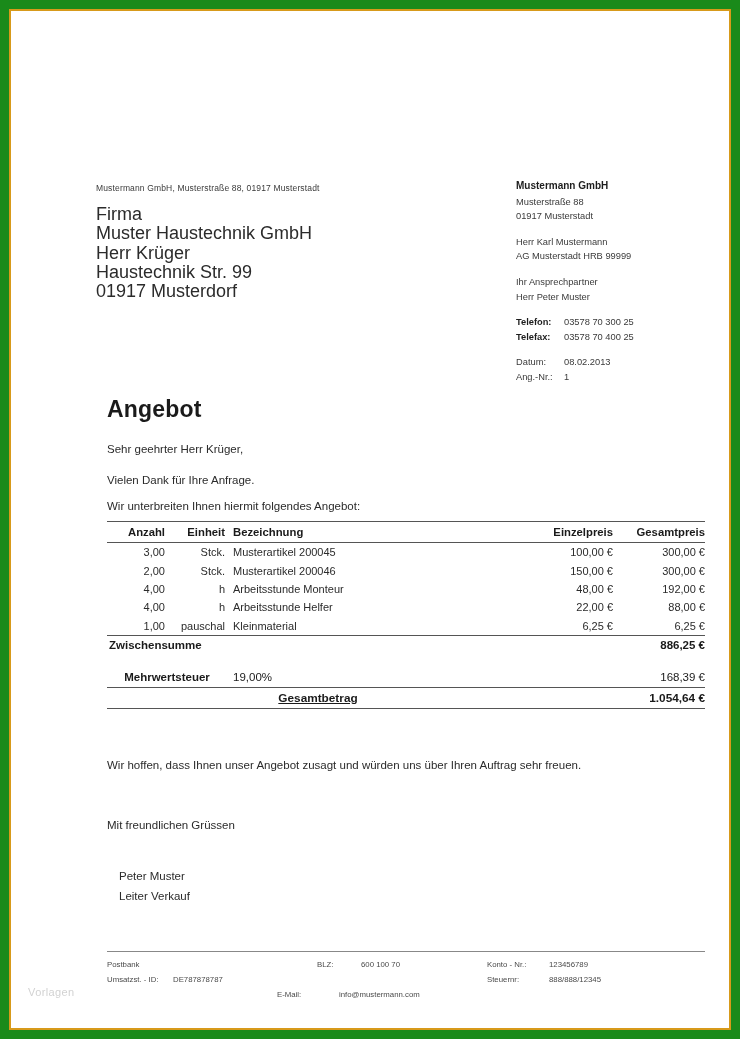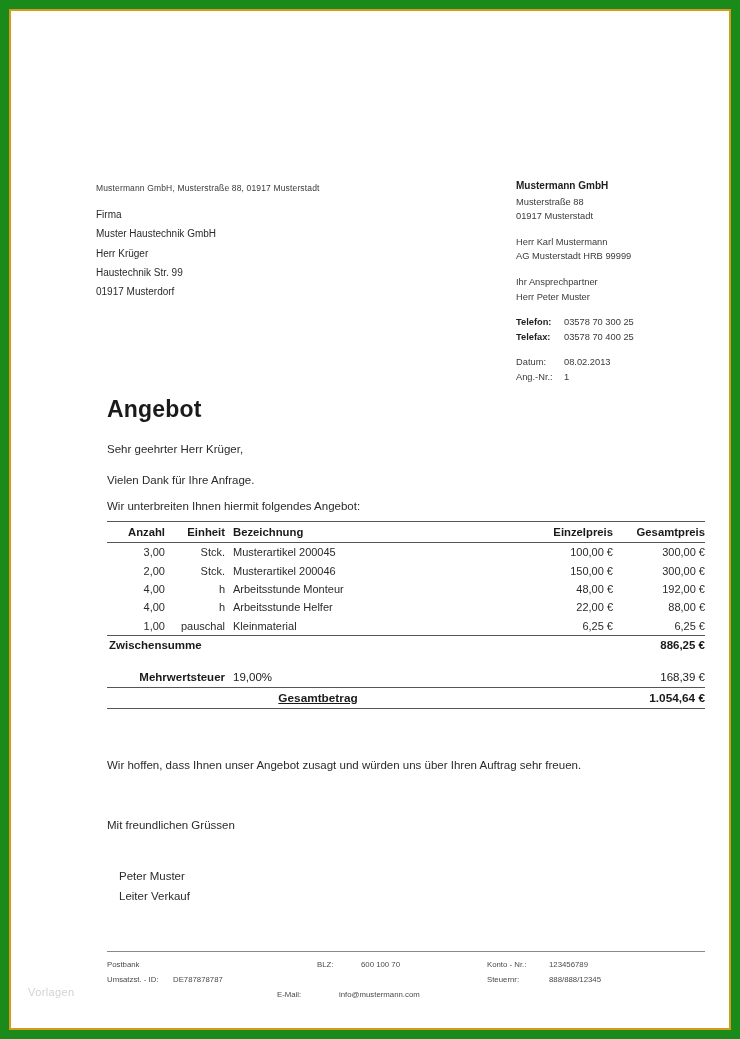--- a/index.html
+++ b/index.html
@@ -56,21 +56,21 @@
     font-size: 8.5px;
     letter-spacing: .15px;
     color: #3a3a3a;
     white-space: nowrap;
   }
 
   .recipient {
     position: absolute;
     left: 85px;
     top: 194px;
-    font-size: 10px;
+    font-size: 18px;
     line-height: 19.3px;
     color: #2b2b2b;
   }
   .recipient div { white-space: nowrap; }
 
   
   .info {
     position: absolute;
     left: 505px;
     top: 168px;
@@ -353,21 +353,21 @@
               <td class="c-anzahl" colspan="3" style="text-align:left;padding-left:2px;">Zwischensumme</td>
               <td class="c-einzel"></td>
               <td class="c-gesamt">886,25 €</td>
             </tr>
 
             <tr class="row-spacer">
               <td colspan="5"></td>
             </tr>
 
             <tr class="row-mwst">
-              <td colspan="2" style="text-align:right;padding-left:2px;">Mehrwertsteuer</td>
+              <td colspan="2" style="text-align:center;padding-left:2px;">Mehrwertsteuer</td>
               <td class="rate" style="">19,00%</td>
               <td class="c-einzel"></td>
               <td class="c-gesamt" style="font-weight:normal;">168,39 €</td>
             </tr>
 
             <tr class="row-total">
               <td colspan="3" style="text-align:center;padding-left:2px;text-decoration:underline;">Gesamtbetrag</td>
               <td class="c-einzel"></td>
               <td class="c-gesamt">1.054,64 €</td>
             </tr>

